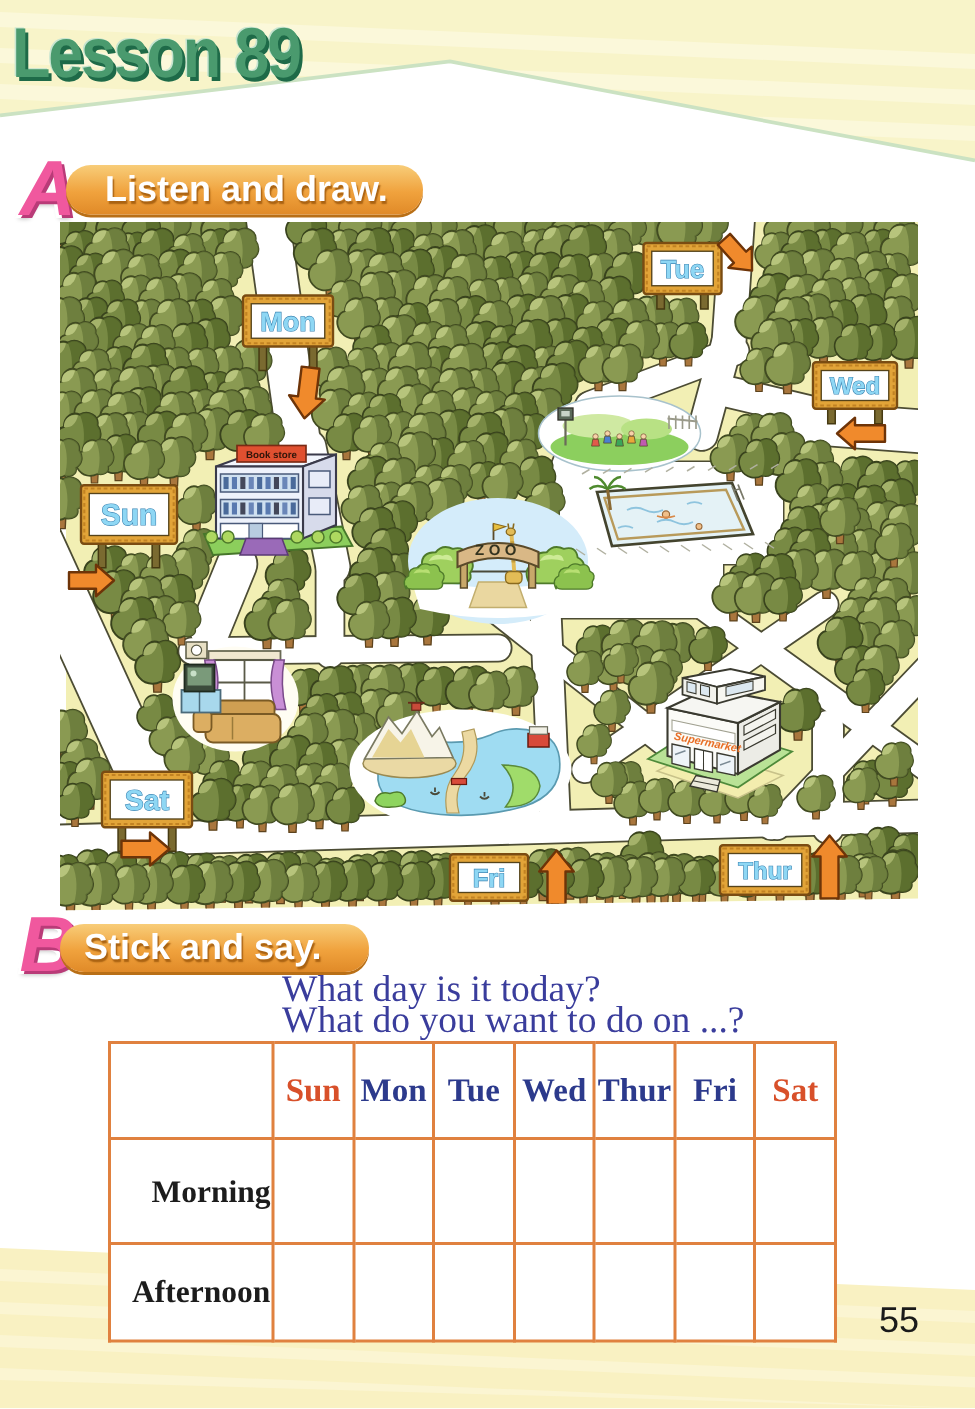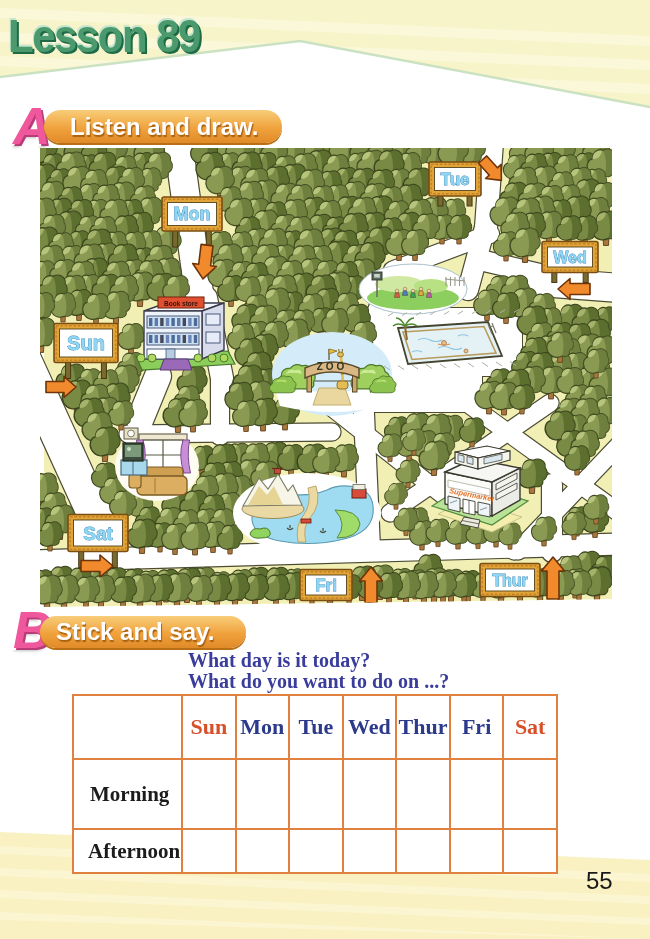--- a/index.html
+++ b/index.html
@@ -1,19 +1,19 @@
 <!DOCTYPE html>
 <html><head><meta charset="utf-8"><style>
 html,body{margin:0;padding:0}
 body{width:650px;height:939px;position:relative;background:#ffffff;font-family:"Liberation Sans",sans-serif;overflow:hidden}
 .band{position:absolute;left:0;top:0}
 .lesson{position:absolute;left:8px;top:9px;font-size:42px;font-weight:bold;letter-spacing:-1.5px;color:#4a9a6e;text-shadow:2px 2px 0 #1e6a48,-1px -1px 0 #c6e4d0;transform:scaleY(1.12);transform-origin:left top}
 .abc{position:absolute;font-size:52px;font-weight:bold;font-style:italic;color:#f0589e;text-shadow:2px 2px 0 #b93b78,-2px -2px 0 #fff,2px -2px 0 #fff,-2px 2px 0 #fff,0 3px 3px rgba(0,0,0,.25)}
 .caps{position:absolute;border-radius:17px;background:linear-gradient(#f8cd79,#f0a23d 55%,#e08a28);box-shadow:0 2px 0 #b96f16;color:#fff;font-weight:bold;font-size:24px;text-shadow:1px 2px 1px #a96212;white-space:nowrap}
-.q{position:absolute;left:188px;top:650px;font-family:"Liberation Serif",serif;font-weight:bold;font-size:20px;color:#3a3d9c;line-height:20.5px}
+.q{position:absolute;left:188px;top:650px;font-family:"Liberation Serif",serif;font-weight:normal;font-size:25px;color:#3a3d9c;line-height:20.5px}
 table.tt{position:absolute;left:72px;top:694px;border-collapse:collapse}
 table.tt td{border:2px solid #e0813f;background:#fff;font-family:"Liberation Serif",serif;font-weight:bold;text-align:center;padding:0}
 .pg{position:absolute;left:586px;top:867px;font-size:24px;font-weight:normal;color:#1a1a1a}
 </style></head>
 <body>
 <svg class="band" width="650" height="120">
 <polygon points="0,0 650,0 650,107 300,41 0,77" fill="#f8f4c9"></polygon>
 <defs>
       <clipPath id="bc">
         <polygon points="0,0 650,0 650,107 300,41 0,77"></polygon>
@@ -825,30 +825,30 @@
 <td></td>
 <td style="font-size:22px;color:#d8502a">Sun</td>
 <td style="font-size:22px;color:#2c3a8c">Mon</td>
 <td style="font-size:22px;color:#2c3a8c">Tue</td>
 <td style="font-size:22px;color:#2c3a8c">Wed</td>
 <td style="font-size:22px;color:#2c3a8c">Thur</td>
 <td style="font-size:22px;color:#2c3a8c">Fri</td>
 <td style="font-size:22px;color:#d8502a">Sat</td>
 </tr>
 <tr style="height:70px">
-        <td style="text-align:left;padding-left:16px;font-size:21px;color:#1c1c1c">Morning</td>
+        <td style="text-align:left;padding-left:27px;font-size:21px;color:#1c1c1c">Morning</td>
         <td></td>
         <td></td>
         <td></td>
         <td></td>
         <td></td>
         <td></td>
         <td></td>
       </tr>
-<tr style="height:44px">
+<tr style="height:65px">
         <td style="text-align:left;padding-left:14px;font-size:21px;color:#1c1c1c">Afternoon</td>
         <td></td>
         <td></td>
         <td></td>
         <td></td>
         <td></td>
         <td></td>
         <td></td>
       </tr>
 </tbody>

